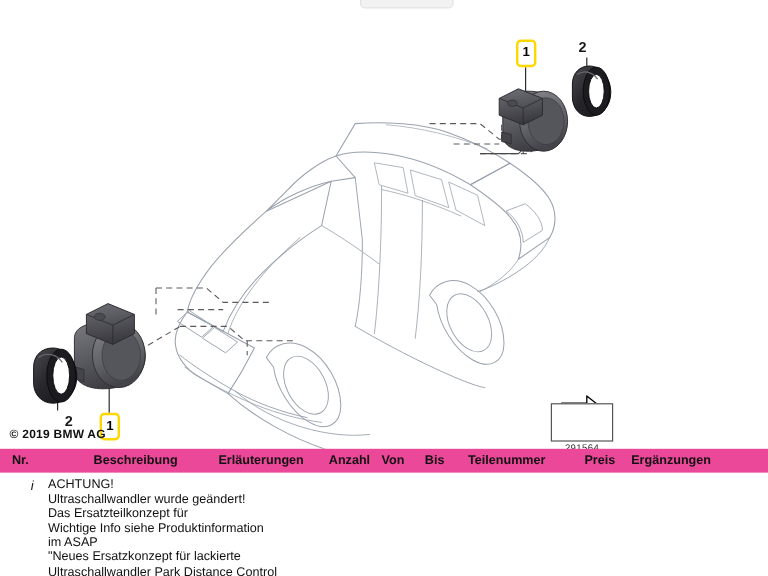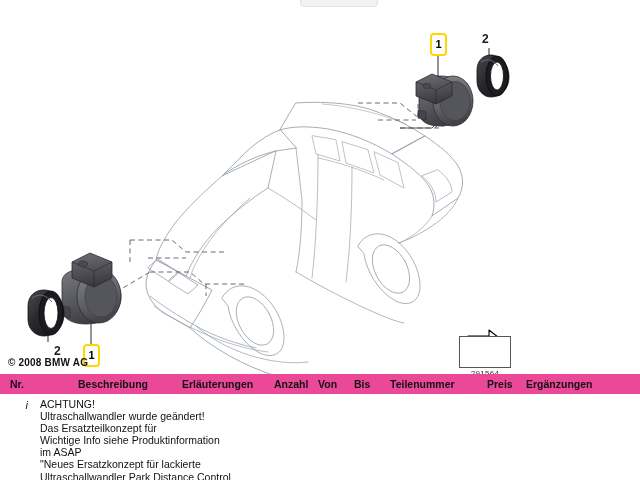--- a/index.html
+++ b/index.html
@@ -365,21 +365,21 @@
   <div class="callout" id="callout-1-rear">
     <div class="inner">1</div>
   </div>
   <div class="plainlabel" id="label-2-rear">2</div>
 
   <div class="callout" id="callout-1-front">
     <div class="inner">1</div>
   </div>
   <div class="plainlabel" id="label-2-front">2</div>
 
-  <div id="copyright">© 2008 BMW AG</div>
+  <div id="copyright">© 2019 BMW AG</div>
 
   <div id="figure-id">
     <div class="frame"></div>
     <div class="num">291564</div>
   </div>
 </div>
 
 <div id="parts-table">
 
   <div class="thead">

